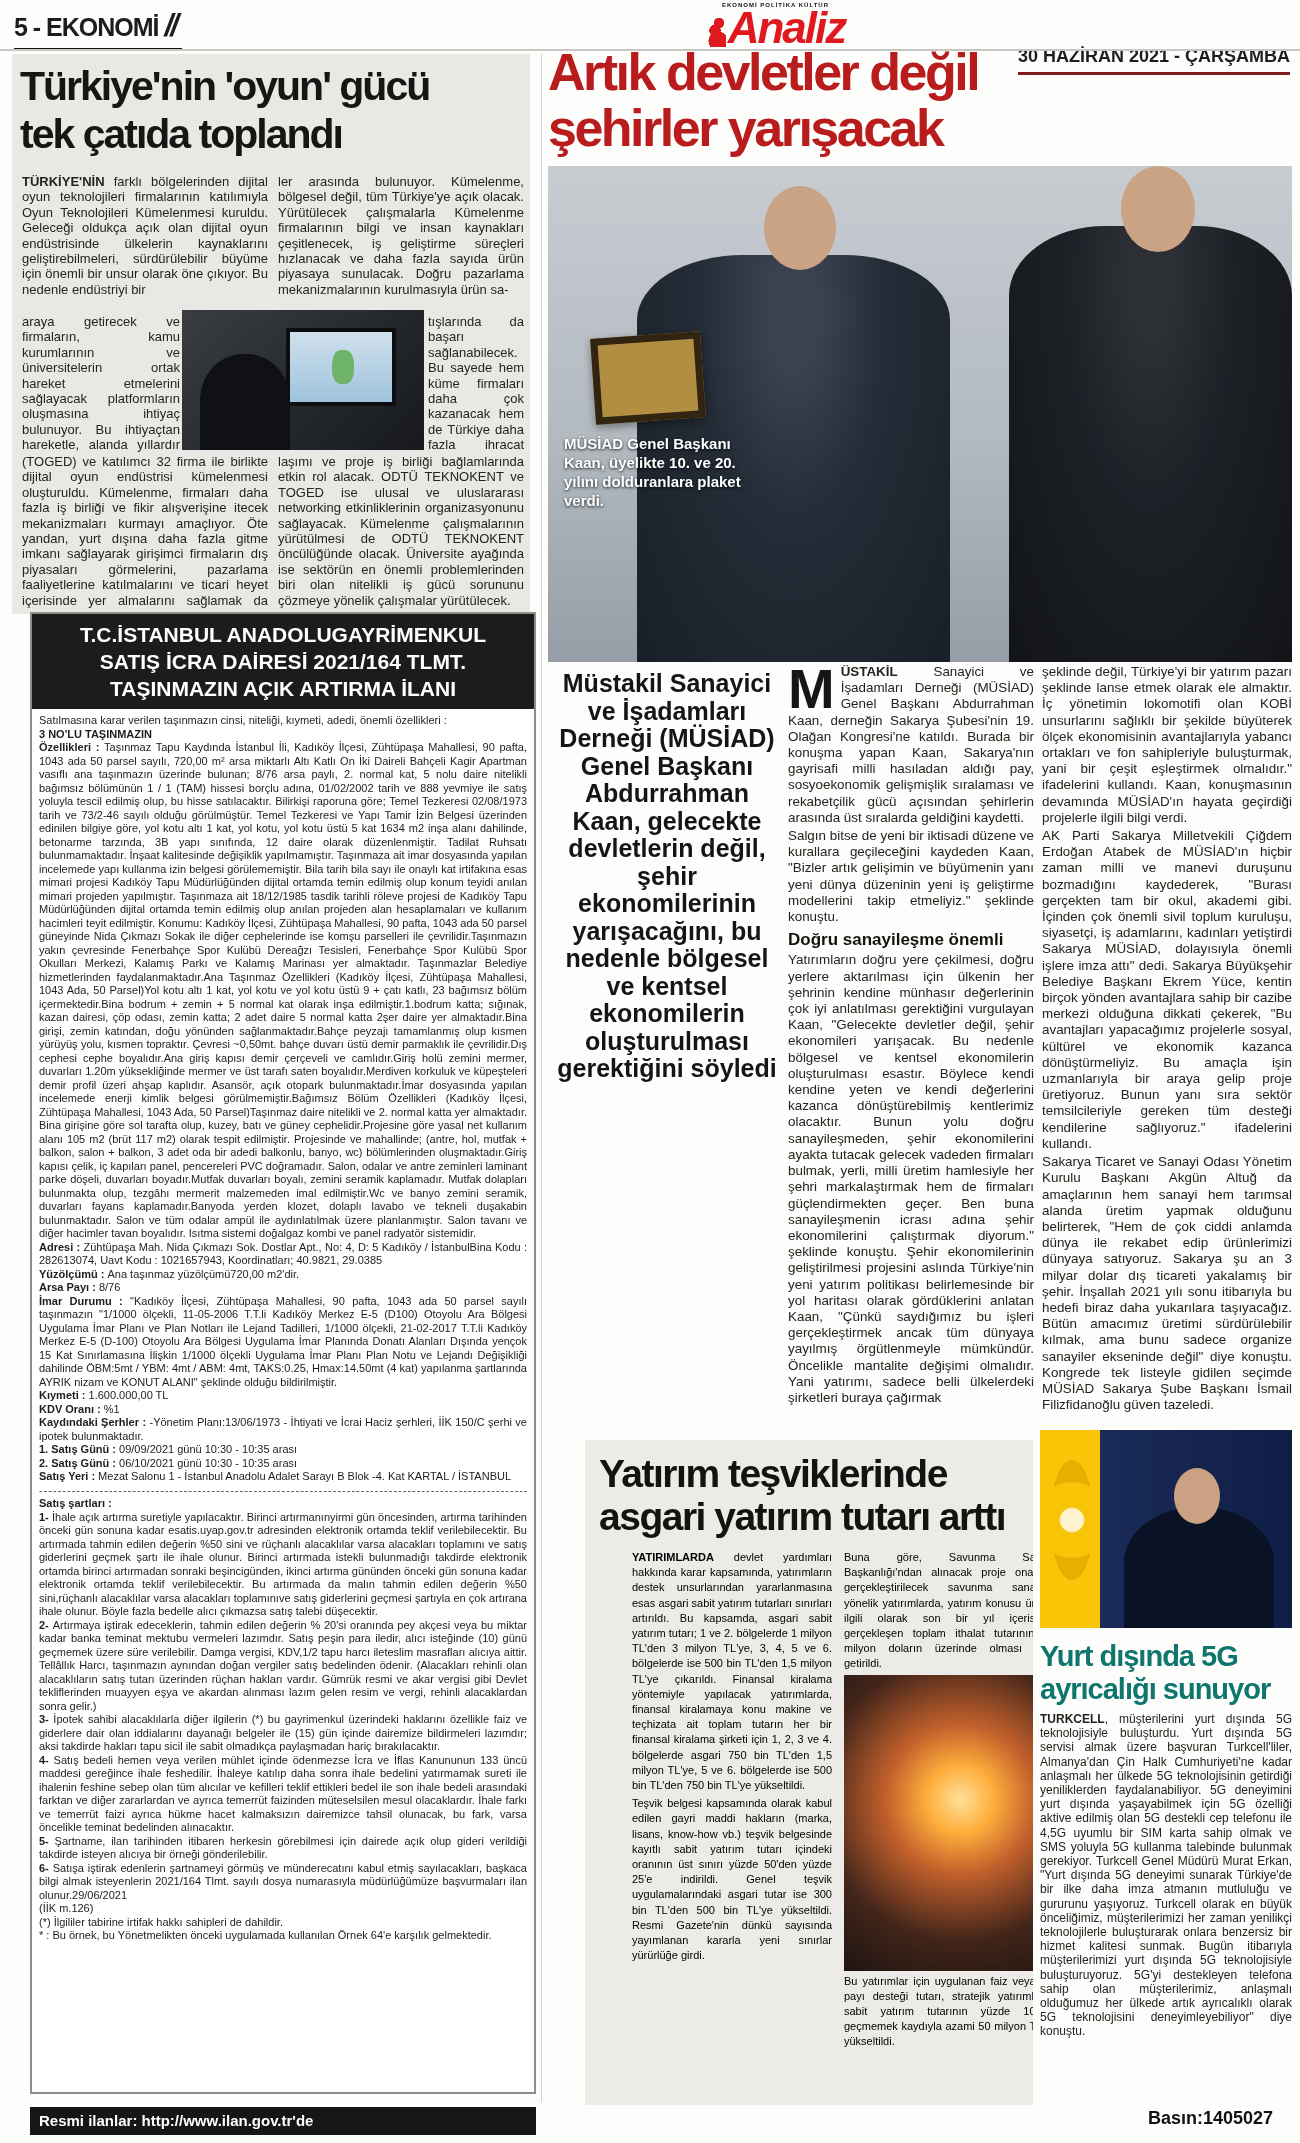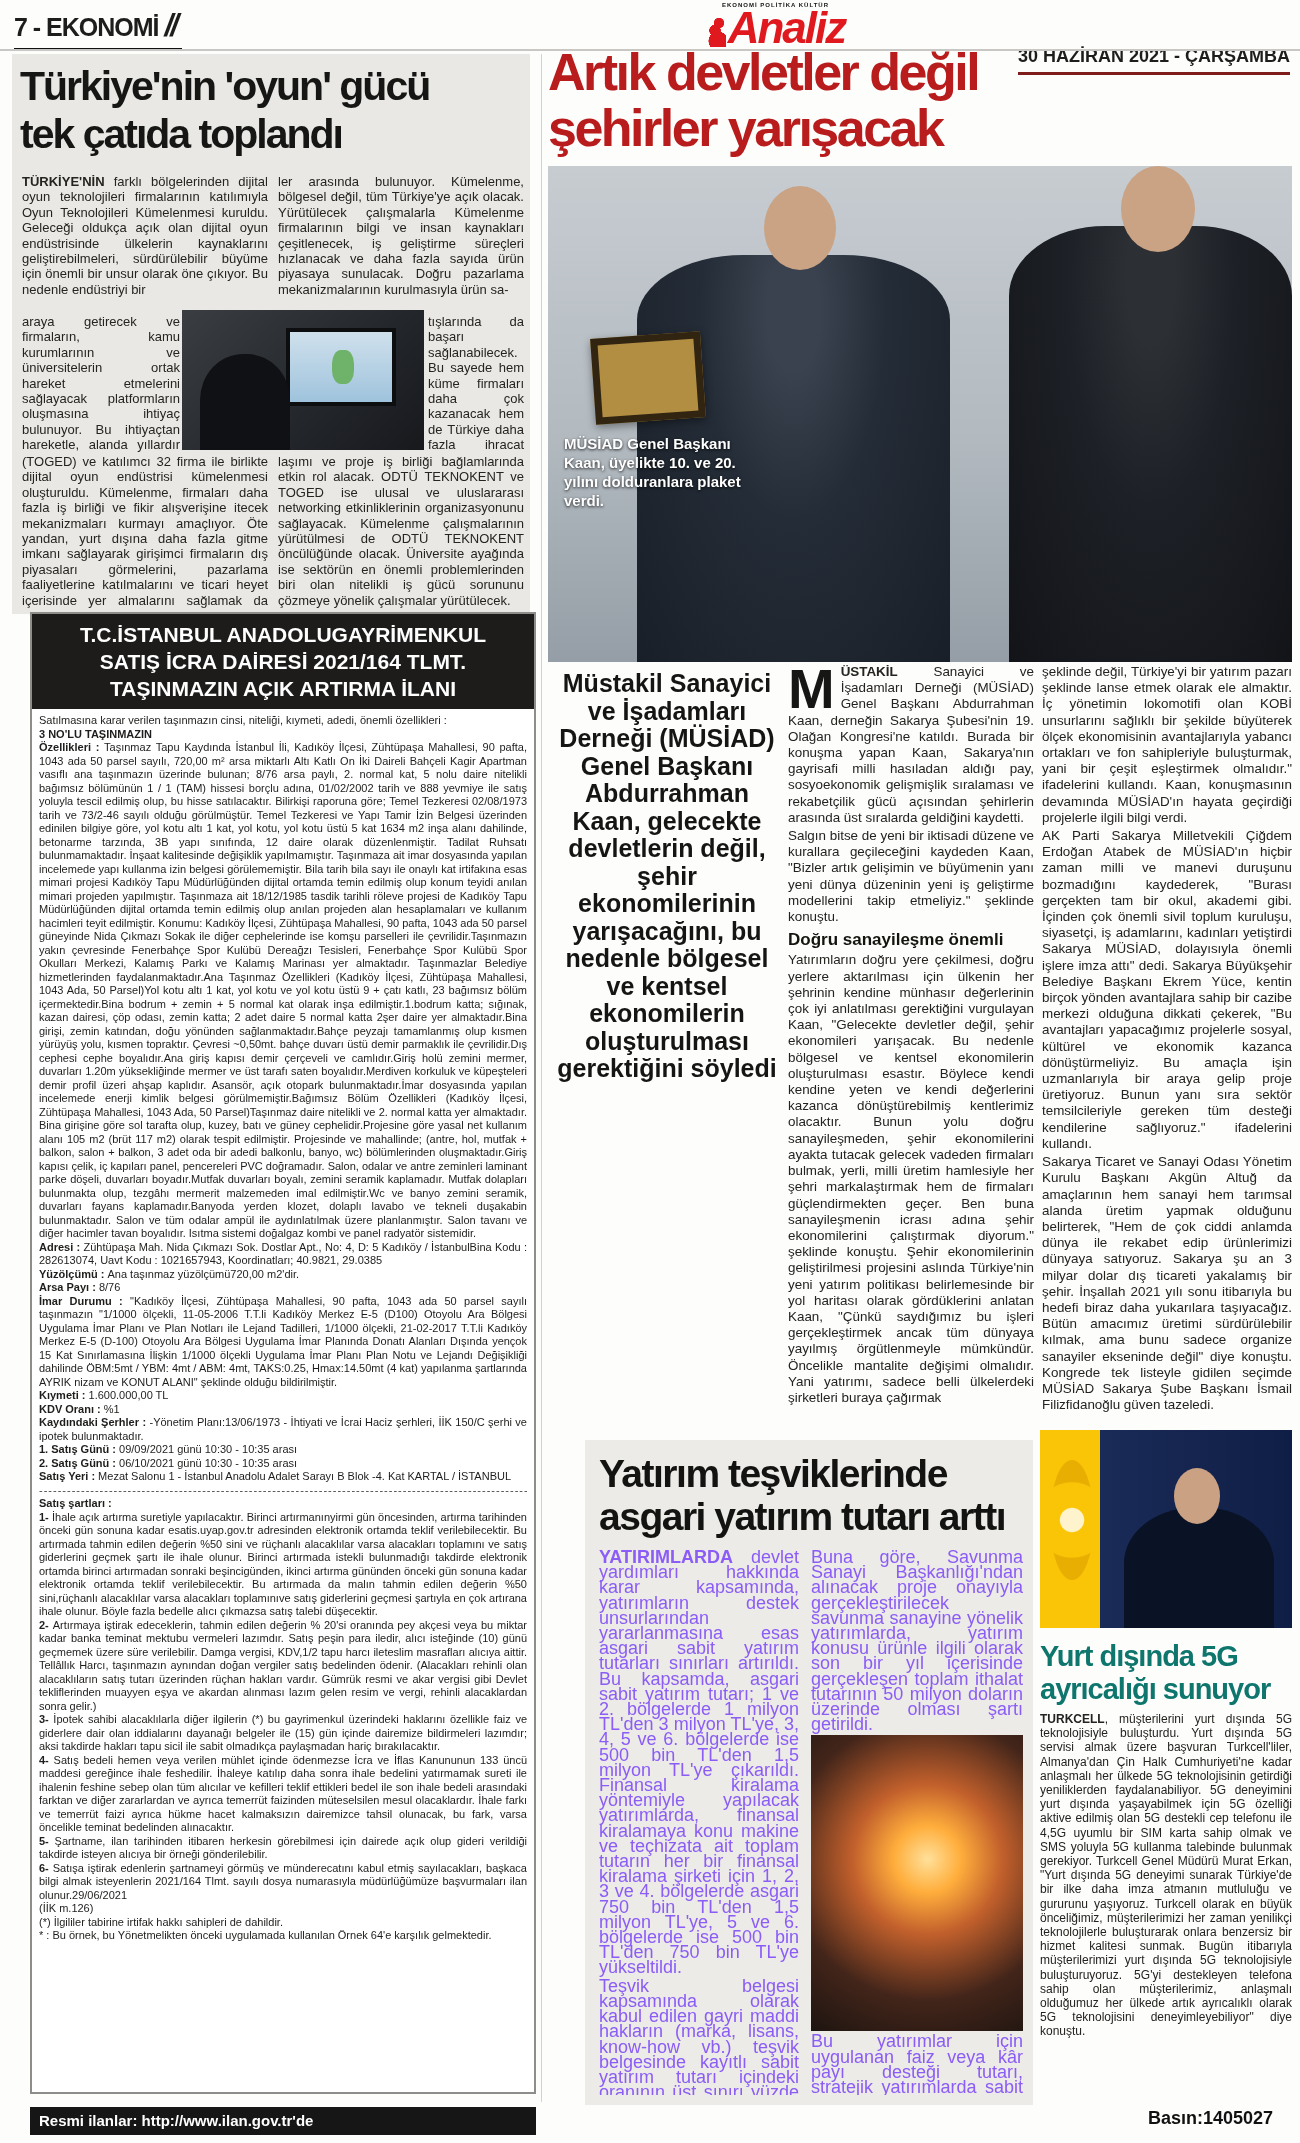--- a/index.html
+++ b/index.html
@@ -71,21 +71,21 @@
          border:2px solid #8f8d8a;overflow:hidden;}
   .legal-banner{background:#1d1c1b;color:#fff;text-align:center;font-weight:bold;font-size:21px;
          line-height:27px;padding:7px 4px;}
   .legal-body{padding:5px 7px;font-size:11px;line-height:13.5px;text-align:justify;color:#1e1d1b;}
   .legal-body p{margin:0;}
   .legal-body p.dashes{white-space:nowrap;overflow:hidden;letter-spacing:1px;color:#444;}
   
   .inc-box{position:absolute;left:585px;top:1440px;width:448px;height:665px;background:#ecebe7;overflow:hidden;}
   .inc-box h2{margin:12px 12px 6px 14px;font-size:39px;line-height:43px;font-weight:bold;
       letter-spacing:-1.5px;color:#131311;}
-  .inc-col{position:absolute;top:110px;font-size:18px;line-height:15.2px;text-align:justify;color:#8b5cf6;}
+  .inc-col{position:absolute;top:110px;font-size:11px;line-height:15.2px;text-align:justify;color:#000000;margin-left:33px;}
   .inc-c1{left:14px;width:200px;height:545px;overflow:hidden;}
   .inc-c2{left:226px;width:212px;height:545px;overflow:hidden;}
   .inc-col p{margin:0 0 3px 0;}
   .spark-photo{width:212px;height:296px;margin:3px 0;background:
       radial-gradient(circle at 55% 42%, #ffe09a 0%, #ffae3c 16%, #c2602c 36%, #43251a 68%, #1d1410 100%);}
   
   .tel-col{position:absolute;left:1040px;top:1430px;width:252px;overflow:hidden;height:713px;}
   .tel-photo{width:252px;height:198px;background:linear-gradient(90deg,#f9c506 0%,#f9c506 24%,#1a2b58 24%,#0f1e45 100%);
       position:relative;overflow:hidden;}
   .tel-photo .suit{position:absolute;right:18px;bottom:0;width:150px;height:120px;background:#0a1226;
@@ -99,21 +99,21 @@
   .official-bar{position:absolute;left:30px;top:2107px;width:506px;height:28px;background:#161616;color:#fff;
       font-size:15px;font-weight:bold;line-height:28px;padding-left:9px;}
   .press-no{position:absolute;left:1148px;top:2108px;font-size:18px;font-weight:bold;color:#111;}
 </style>
 </head>
 <body>
 
 <div class="page" data-name="newspaper-page">
 
   <div class="hdr-left" data-name="section-header">
-    <span data-name="section-label">7 - EKONOMİ</span>
+    <span data-name="section-label">5 - EKONOMİ</span>
     <span class="slashes" data-name="slashes-decoration">//</span>
   </div>
   <div class="masthead" data-name="masthead">
     <div class="tagline" data-name="masthead-tagline">EKONOMİ POLİTİKA KÜLTÜR</div>
     <div class="brand" data-name="masthead-logo"><span class="flame" data-name="flame-icon"></span><span data-name="masthead-wordmark">Analiz</span></div>
   </div>
   <div class="hdr-date" data-name="edition-date">30 HAZİRAN 2021 - ÇARŞAMBA</div>
   <div class="hdr-rule" data-name="header-rule"></div>
   <div class="vrule" data-name="column-rule"></div>
 

